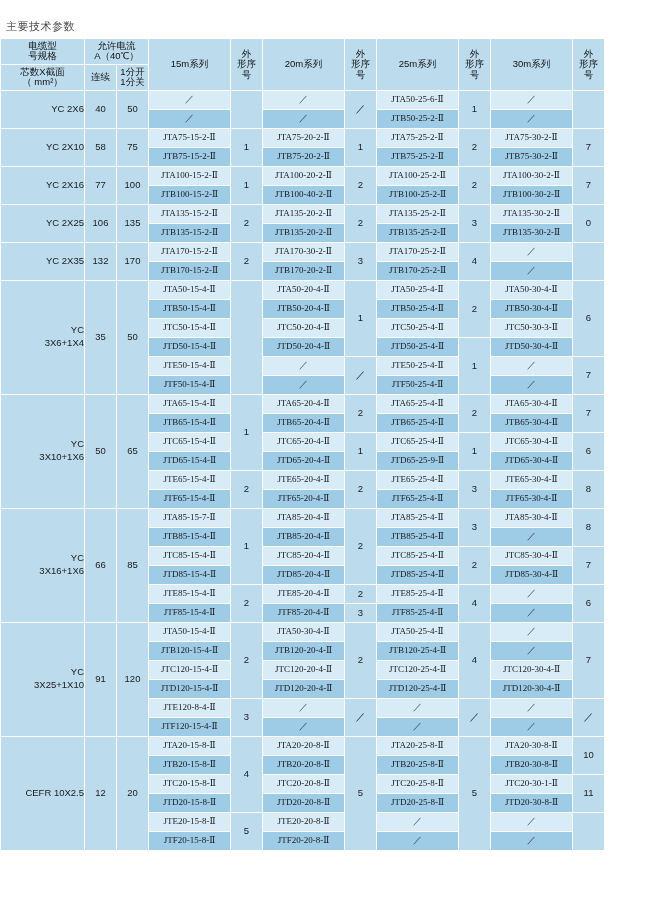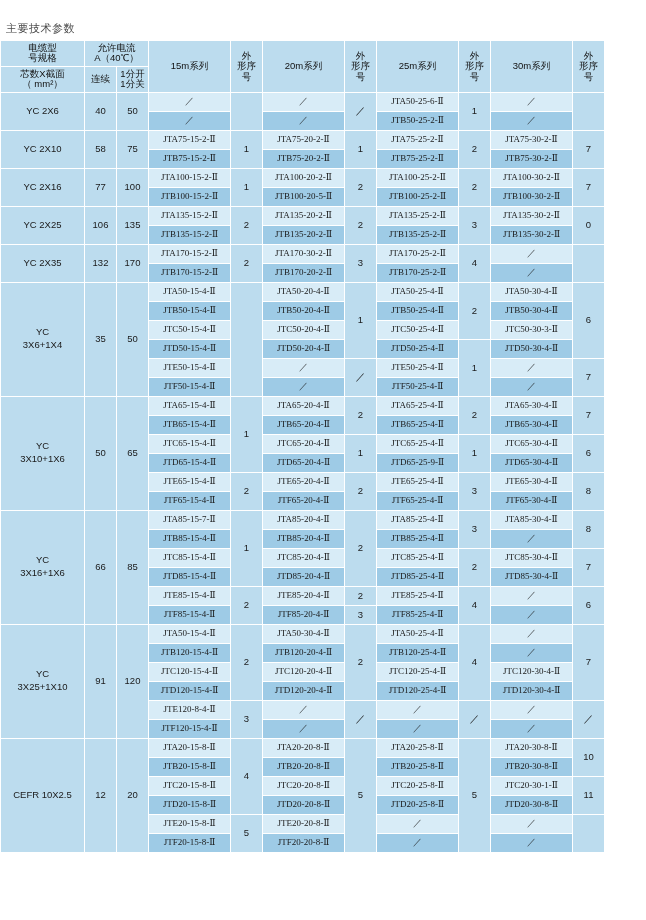--- a/index.html
+++ b/index.html
@@ -9,22 +9,23 @@
   }
   body {
     width: 646px;
     font-family: "Liberation Serif", "DejaVu Serif", serif;
     color: #1a1a1a;
   }
   #title {
     font-family: "Liberation Sans", sans-serif;
     font-size: 11px;
     color: #4a4a4a;
-    padding: 21px 0 4px 6px;
+    padding: 5px 0 4px 6px;
     letter-spacing: 0.5px;
+    margin-top: 14px;
   }
   table {
     border-collapse: collapse;
     width: 572px;
     table-layout: fixed;
   }
   td, th {
     border: 1px solid #ffffff;
     font-size: 9px;
     text-align: center;
@@ -38,21 +39,21 @@
     font-size: 9.5px;
     color: #111;
     padding: 2px 1px;
     border: 1px solid #ffffff;
   }
   .hdr-tall { height: 46px; }
   .cell-lt { background: #d8ecf7; }
   .cell-dk { background: #9ecbe6; }
   .grp     { background: #bcdcee; font-family:"Liberation Sans", sans-serif; font-size:9.5px; }
   .model-row td { height: 19px; }
-  .grp-name { line-height: 1.35; }
+  .grp-name { line-height: 1.35; text-align: right; }
 </style>
 </head>
 <body>
 
 <div id="title">主要技术参数</div>
 
 <table>
   <colgroup>
     <col style="width:84px">
     <col style="width:32px">
@@ -162,21 +163,21 @@
         <td rowspan="2" class="grp">1</td>
         <td class="cell-lt">JTA100-20-2-Ⅱ</td>
         <td rowspan="2" class="grp">2</td>
         <td class="cell-lt">JTA100-25-2-Ⅱ</td>
         <td rowspan="2" class="grp">2</td>
         <td class="cell-lt">JTA100-30-2-Ⅱ</td>
         <td rowspan="2" class="grp">7</td>
       </tr>
       <tr class="model-row">
         <td class="cell-dk">JTB100-15-2-Ⅱ</td>
-        <td class="cell-dk">JTB100-20-5-Ⅱ</td>
+        <td class="cell-dk">JTB100-40-2-Ⅱ</td>
         <td class="cell-dk">JTB100-25-2-Ⅱ</td>
         <td class="cell-dk">JTB100-30-2-Ⅱ</td>
       </tr>
       <tr class="model-row">
         <td rowspan="2" class="grp grp-name">YC 2X25</td>
         <td rowspan="2" class="grp">106</td>
         <td rowspan="2" class="grp">135</td>
         <td class="cell-lt">JTA135-15-2-Ⅱ</td>
         <td rowspan="2" class="grp">2</td>
         <td class="cell-lt">JTA135-20-2-Ⅱ</td>

